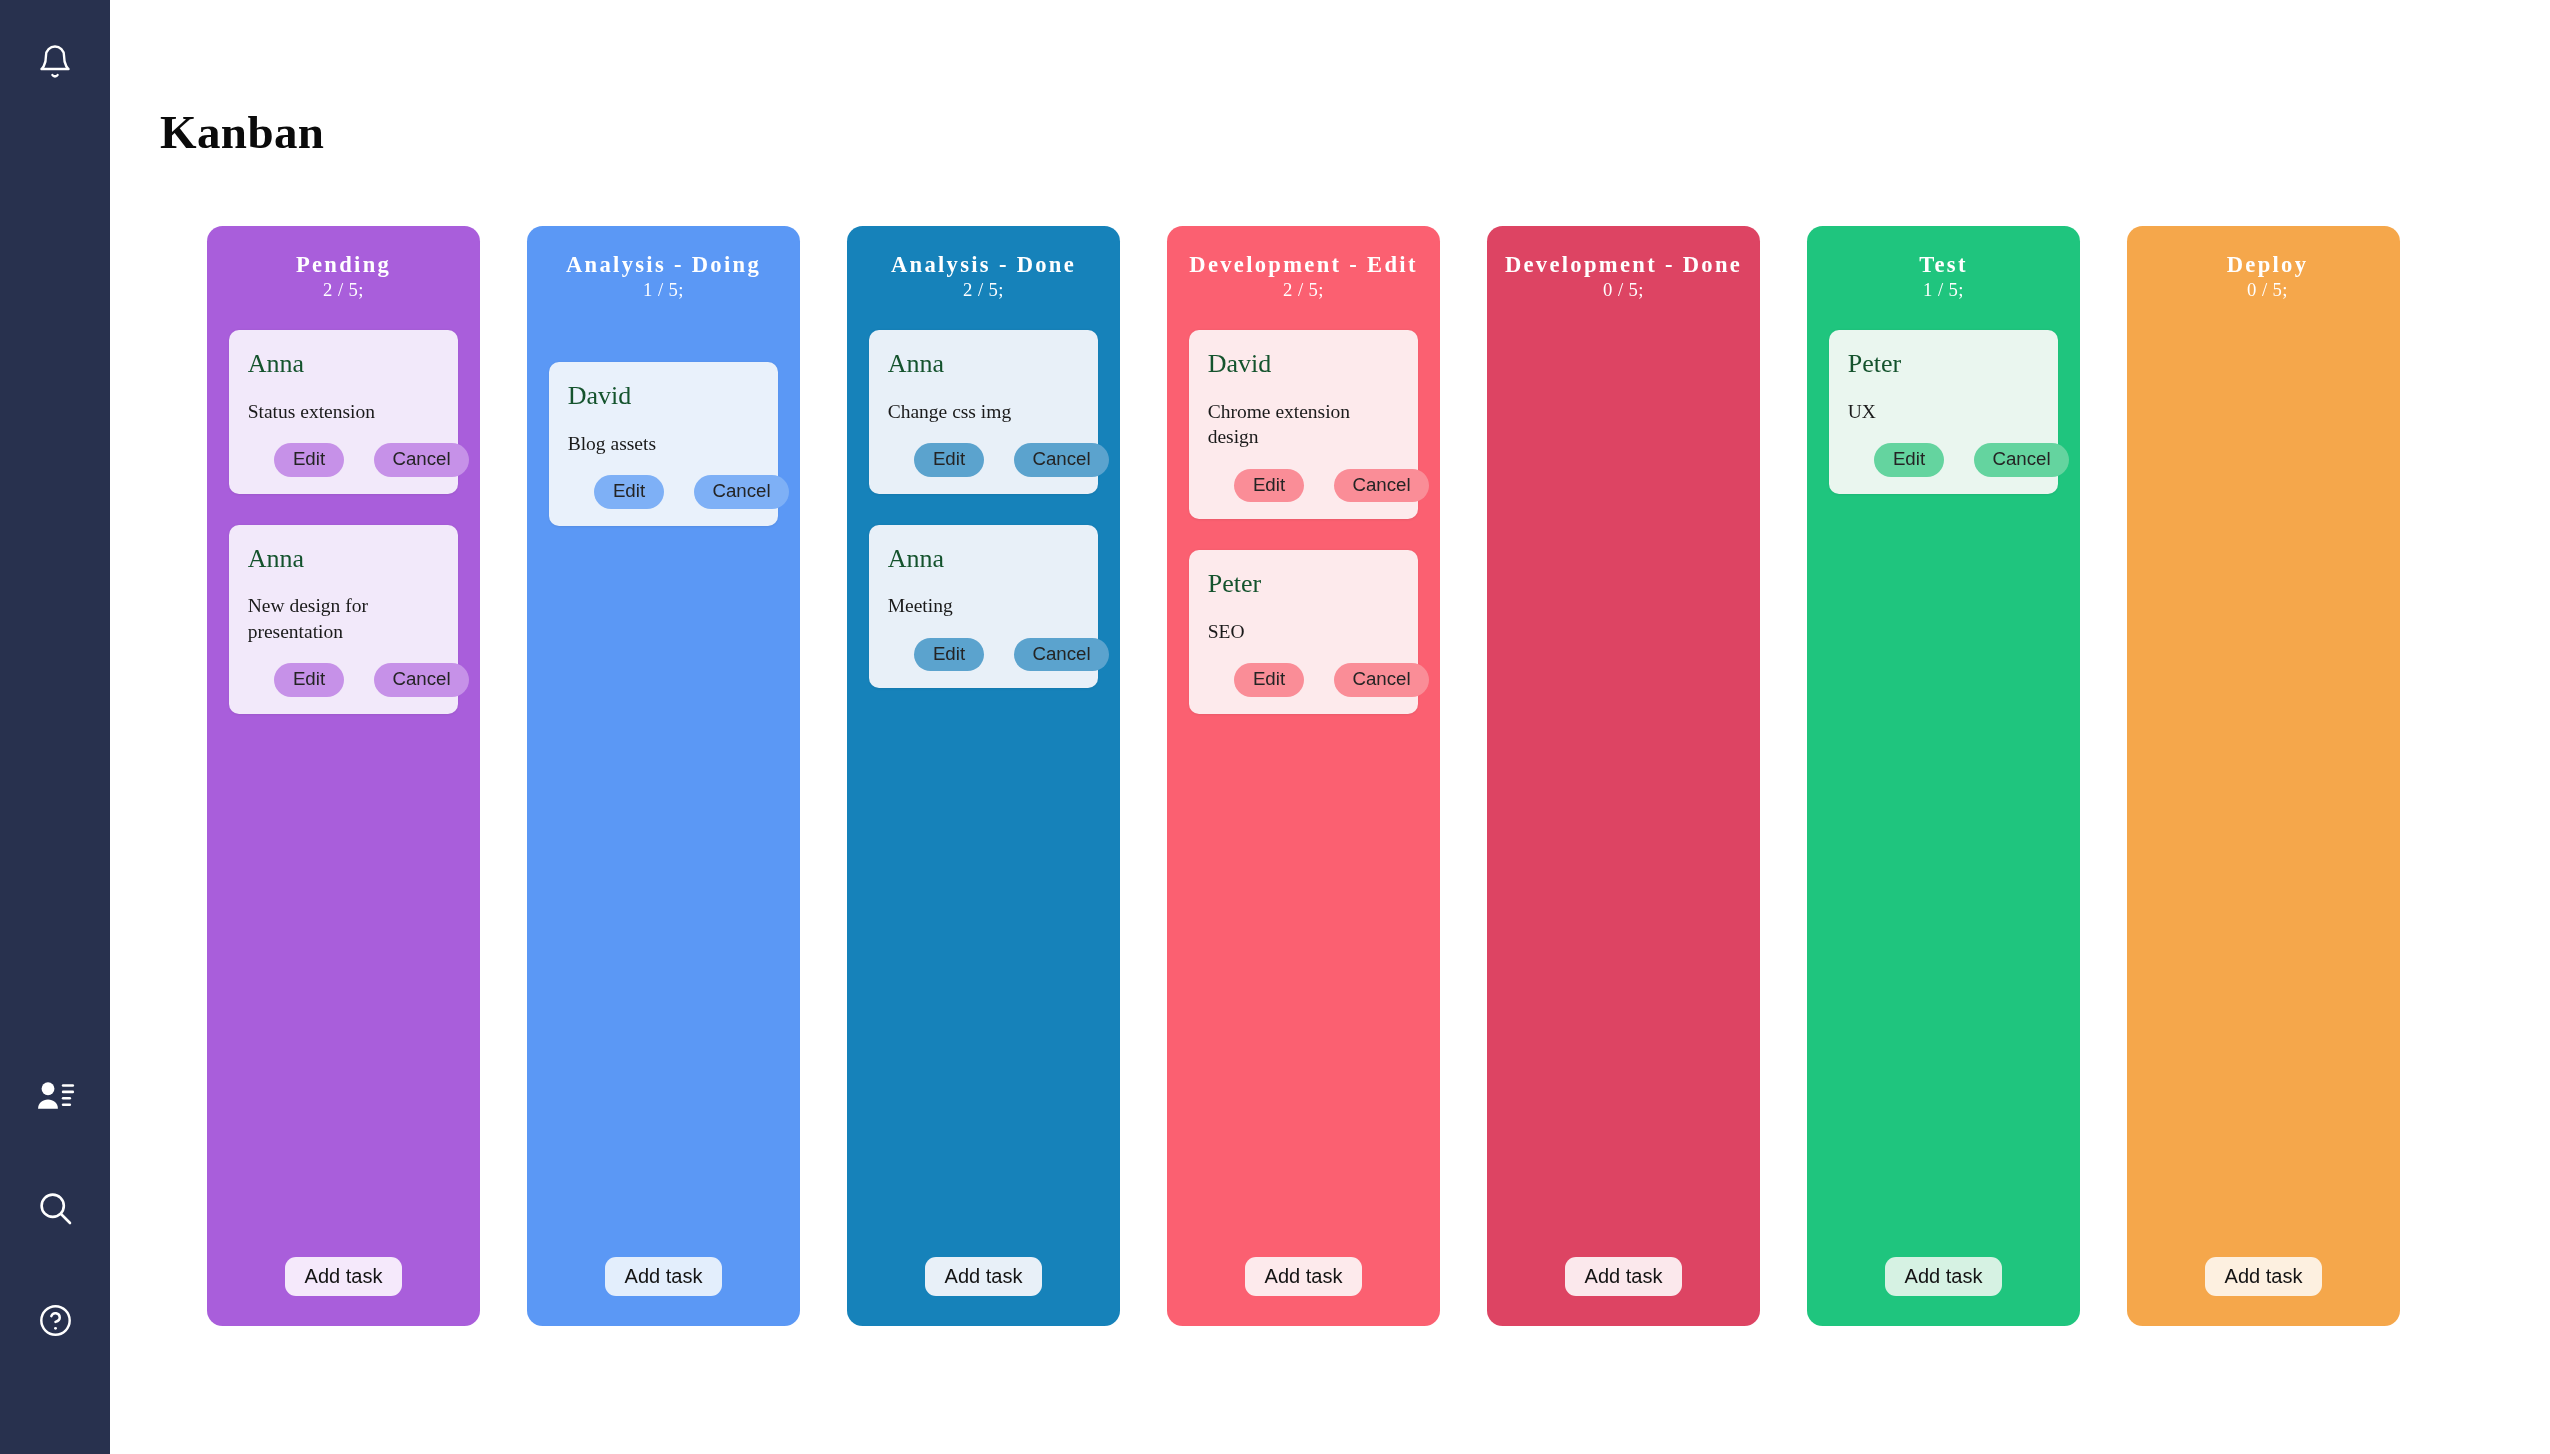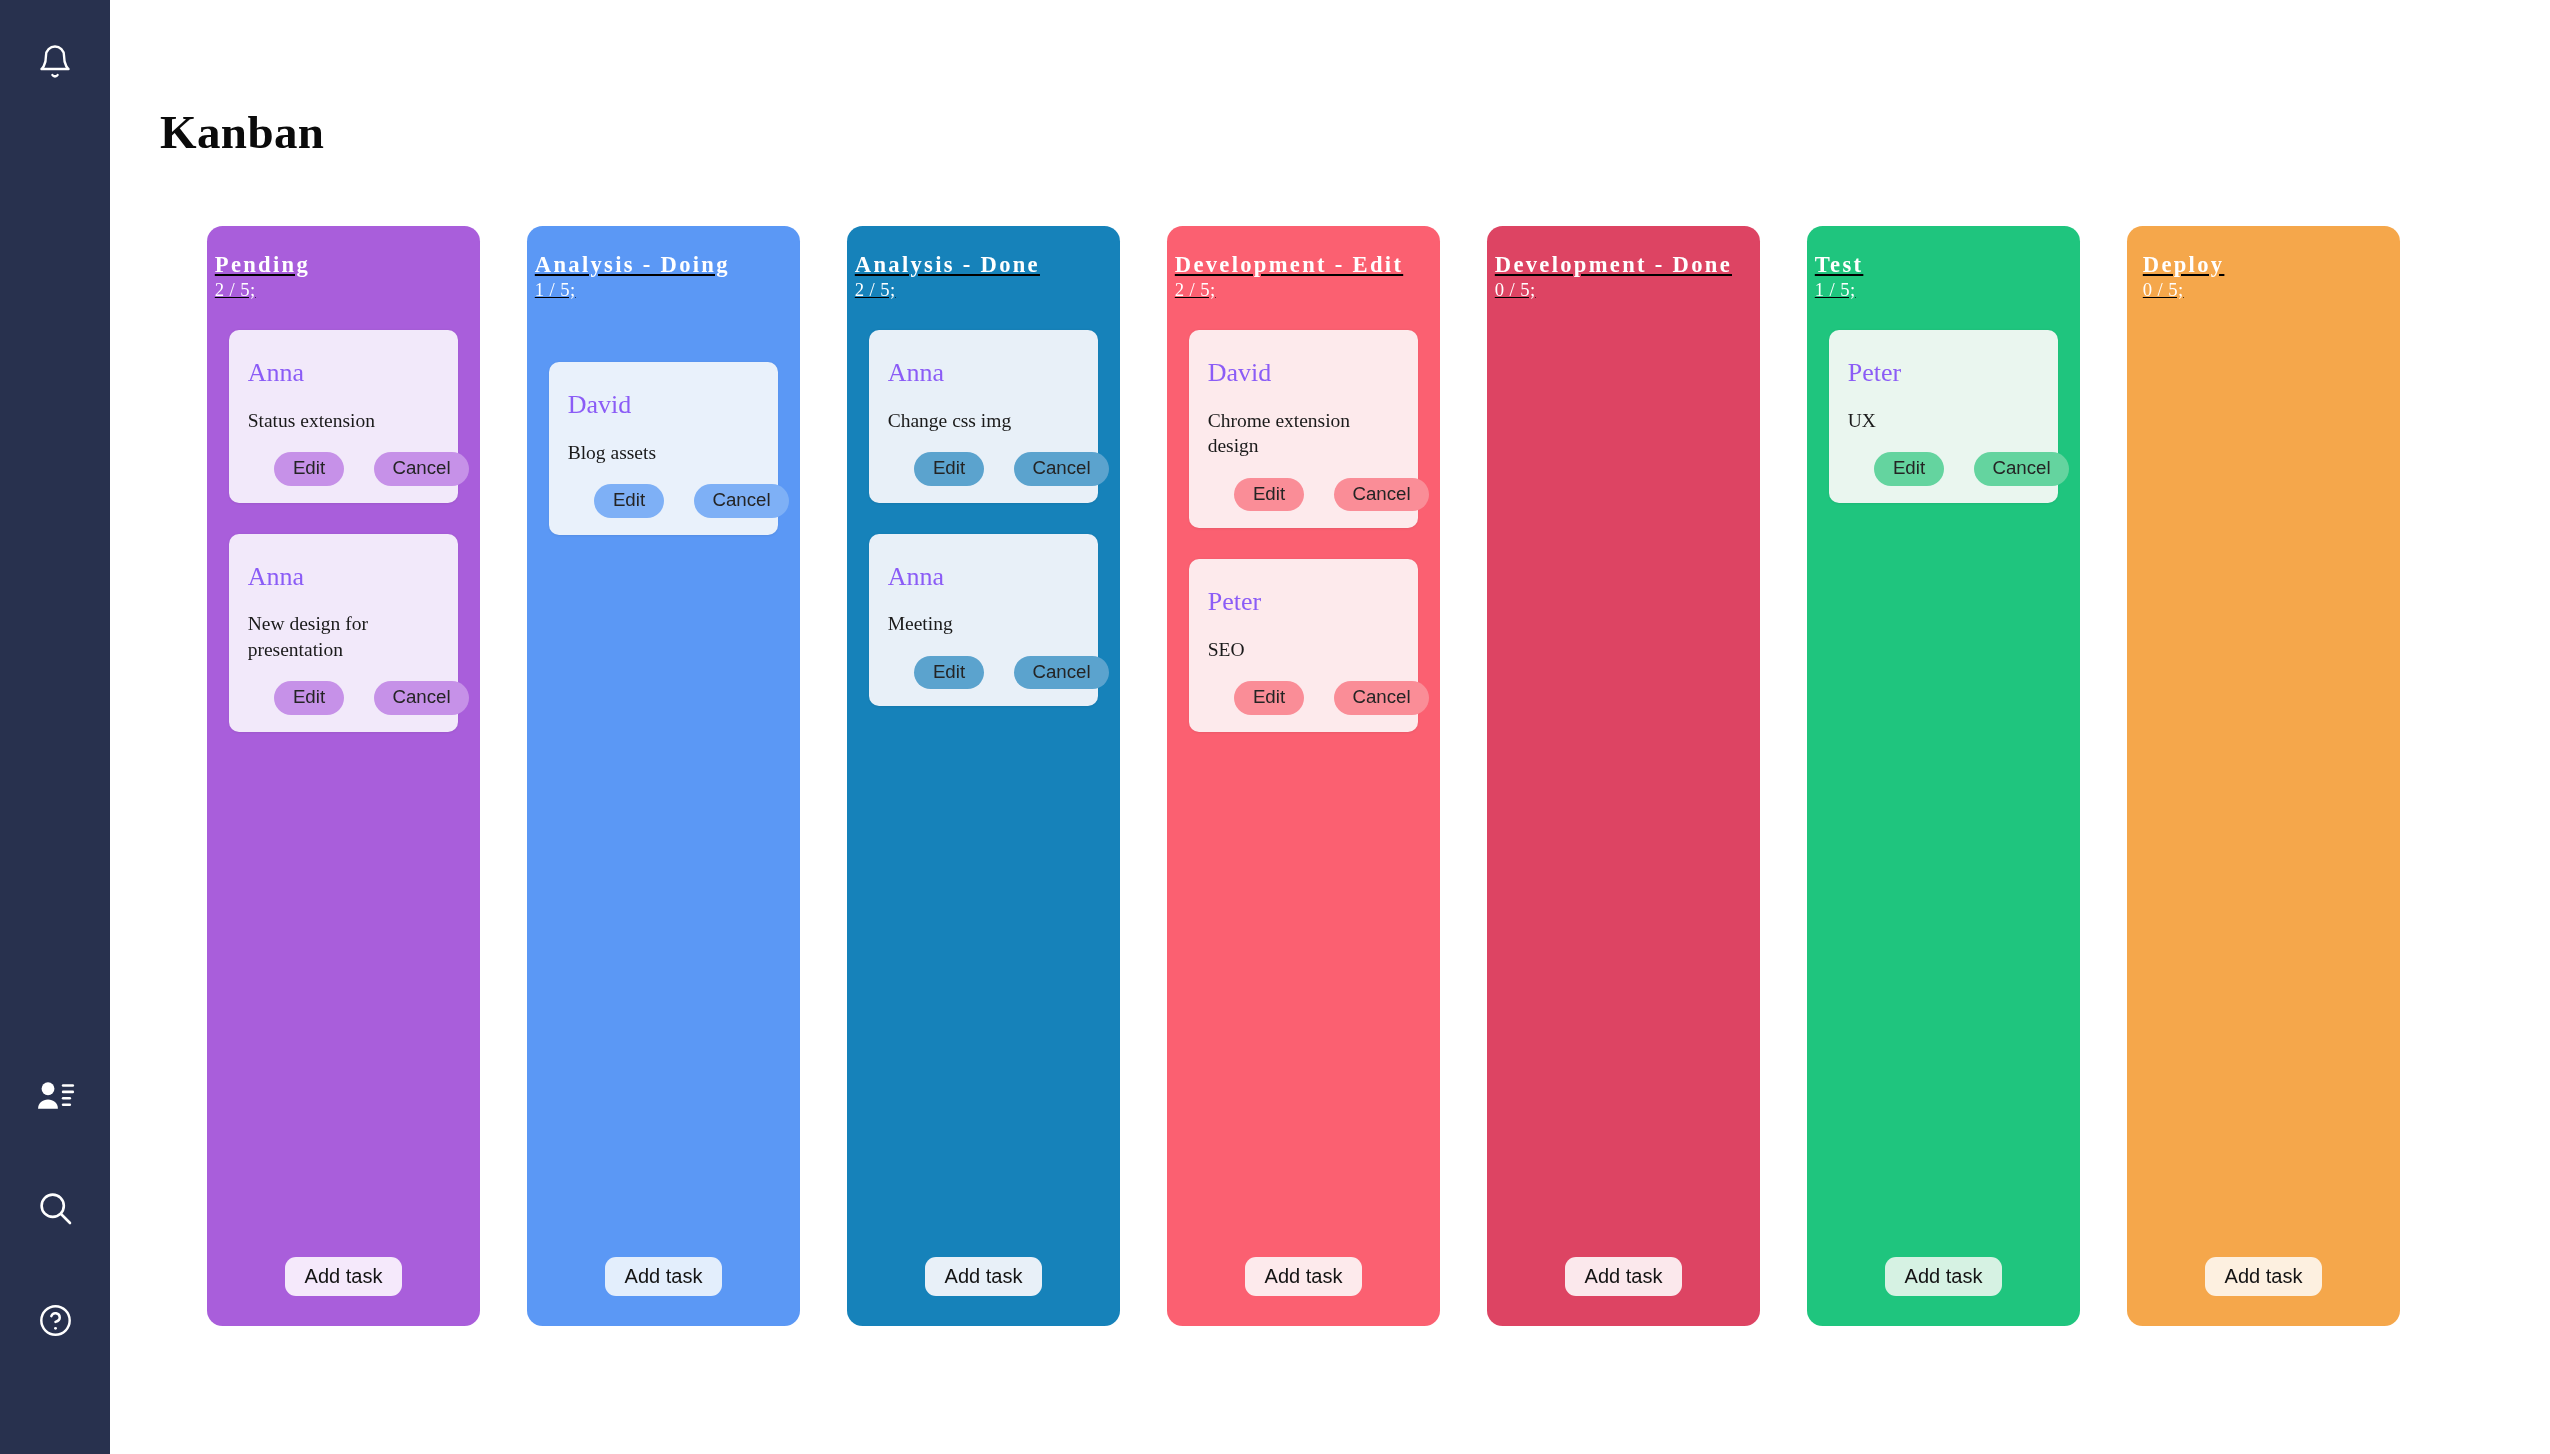--- a/index.html
+++ b/index.html
@@ -45,21 +45,21 @@
 
   
   .column {
     width: 273px; height: 1100px;
     border-radius: 15.6px;
     display: flex; flex-direction: column;
     align-items: center;
     position: relative;
     overflow: hidden;
   }
-  .col-head { width: 100%; padding: 26.5px 7.8px 0 7.8px; text-align: left; text-decoration: underline; }
+  .col-head { width: 100%; padding: 26.5px 7.8px 0 7.8px; text-align: center; }
   .col-title {
     font-family: "Liberation Serif", serif;
     font-weight: bold; font-size: 22.6px; color: #ffffff;
     letter-spacing: 2.3px; line-height: 1.08;
     white-space: nowrap;
   }
   .col-count {
     font-family: "Liberation Serif", serif;
     font-size: 18.7px; color: #ffffff; line-height: 1.35;
     letter-spacing: 0.4px;
@@ -67,23 +67,22 @@
   .cards { width: 100%; padding: 28px 22px 0 22px; display: flex; flex-direction: column; gap: 31px; }
 
   
   .card {
     border-radius: 10px;
     padding: 20px 18.7px 17px 18.7px;
     box-shadow: 0 0.8px 2.3px rgba(0,0,0,0.07);
   }
   .card-name {
     font-family: "Liberation Serif", serif;
-    font-size: 26px; color: #8b5cf6; line-height: 1.1;
+    font-size: 26px; color: #14532d; line-height: 1.1;
     margin-bottom: 20px;
-    margin-top: 9px;
   }
   .card-desc {
     font-family: "Liberation Serif", serif;
     font-size: 19.5px; color: #1a1a1a; line-height: 1.32;
     margin-bottom: 18.7px;
   }
   .card-actions { display: flex; gap: 30px; padding-left: 26.5px; }
   .pill {
     border: none; border-radius: 778px;
     padding: 7px 18.7px 7.8px 18.7px;

